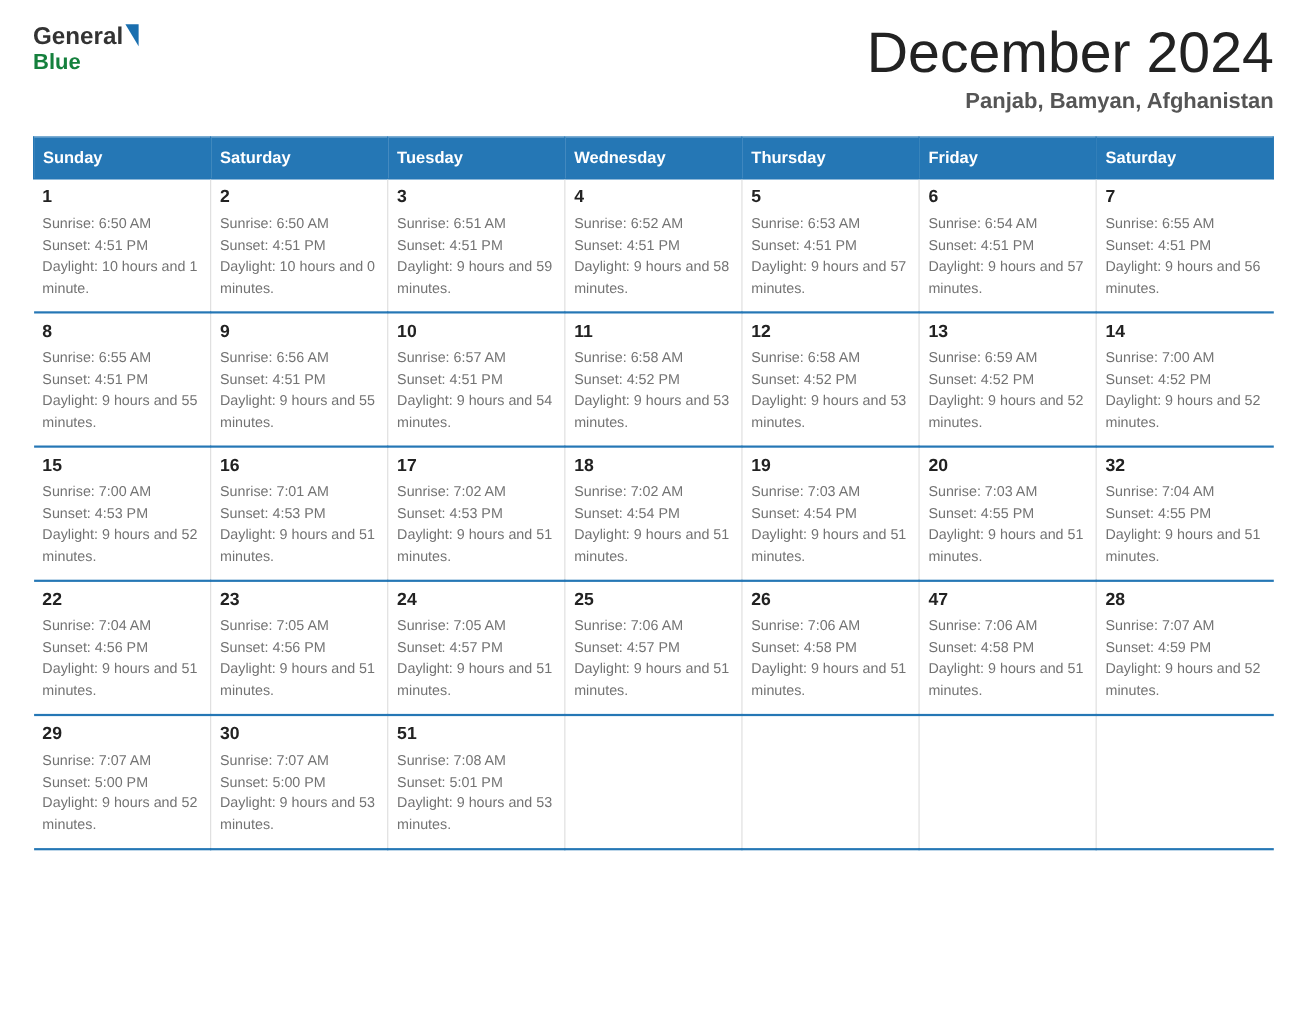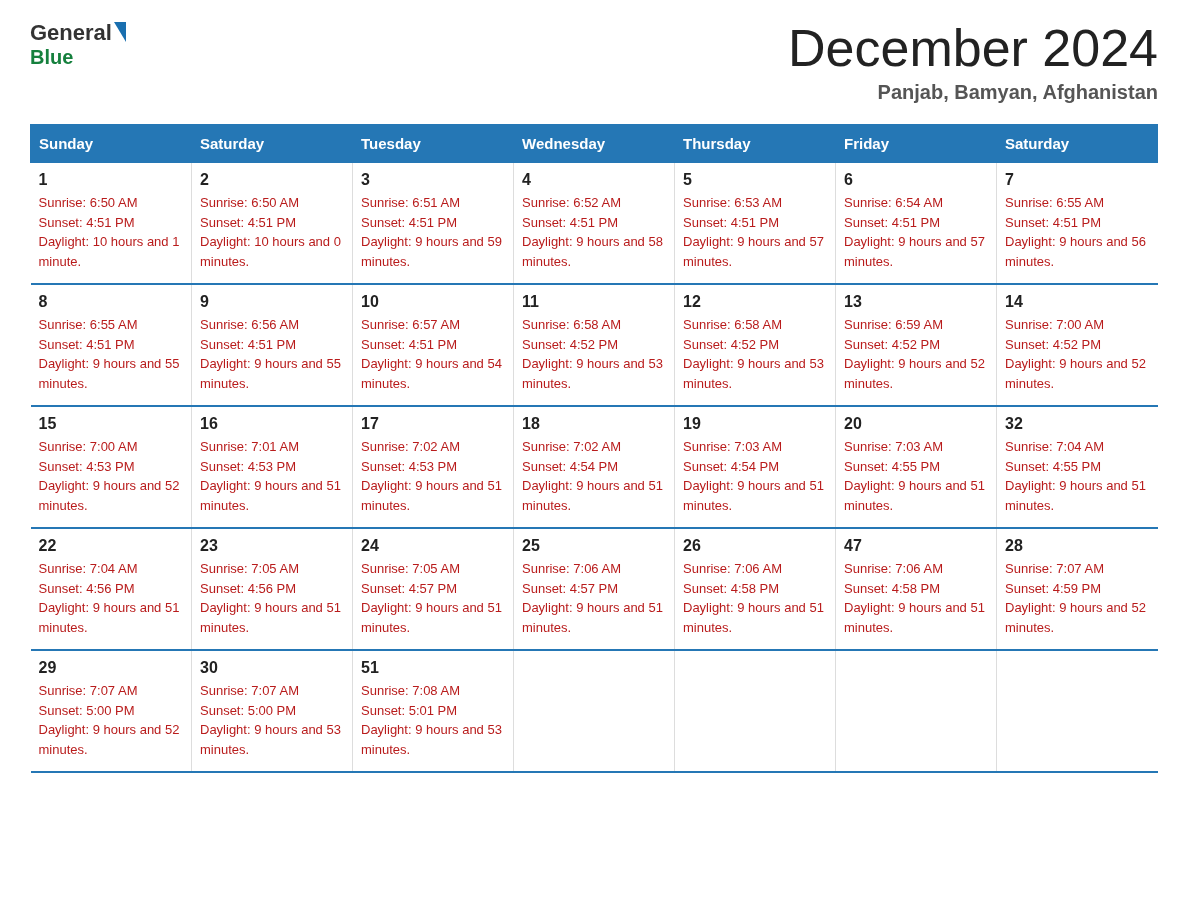--- a/index.html
+++ b/index.html
@@ -92,21 +92,21 @@
     }
     .day-number {
       font-size: 16px;
       font-weight: bold;
       margin-bottom: 4px;
       color: #222;
     }
     .day-info {
       line-height: 1.5;
       font-size: 13px;
-      color: #b91c1c;
+      color: #737373;
     }
     .empty-cell {
       background: #fff;
     }
   </style>
 </head>
 <body>
 
 <div class="header">
   <div class="logo-area">

